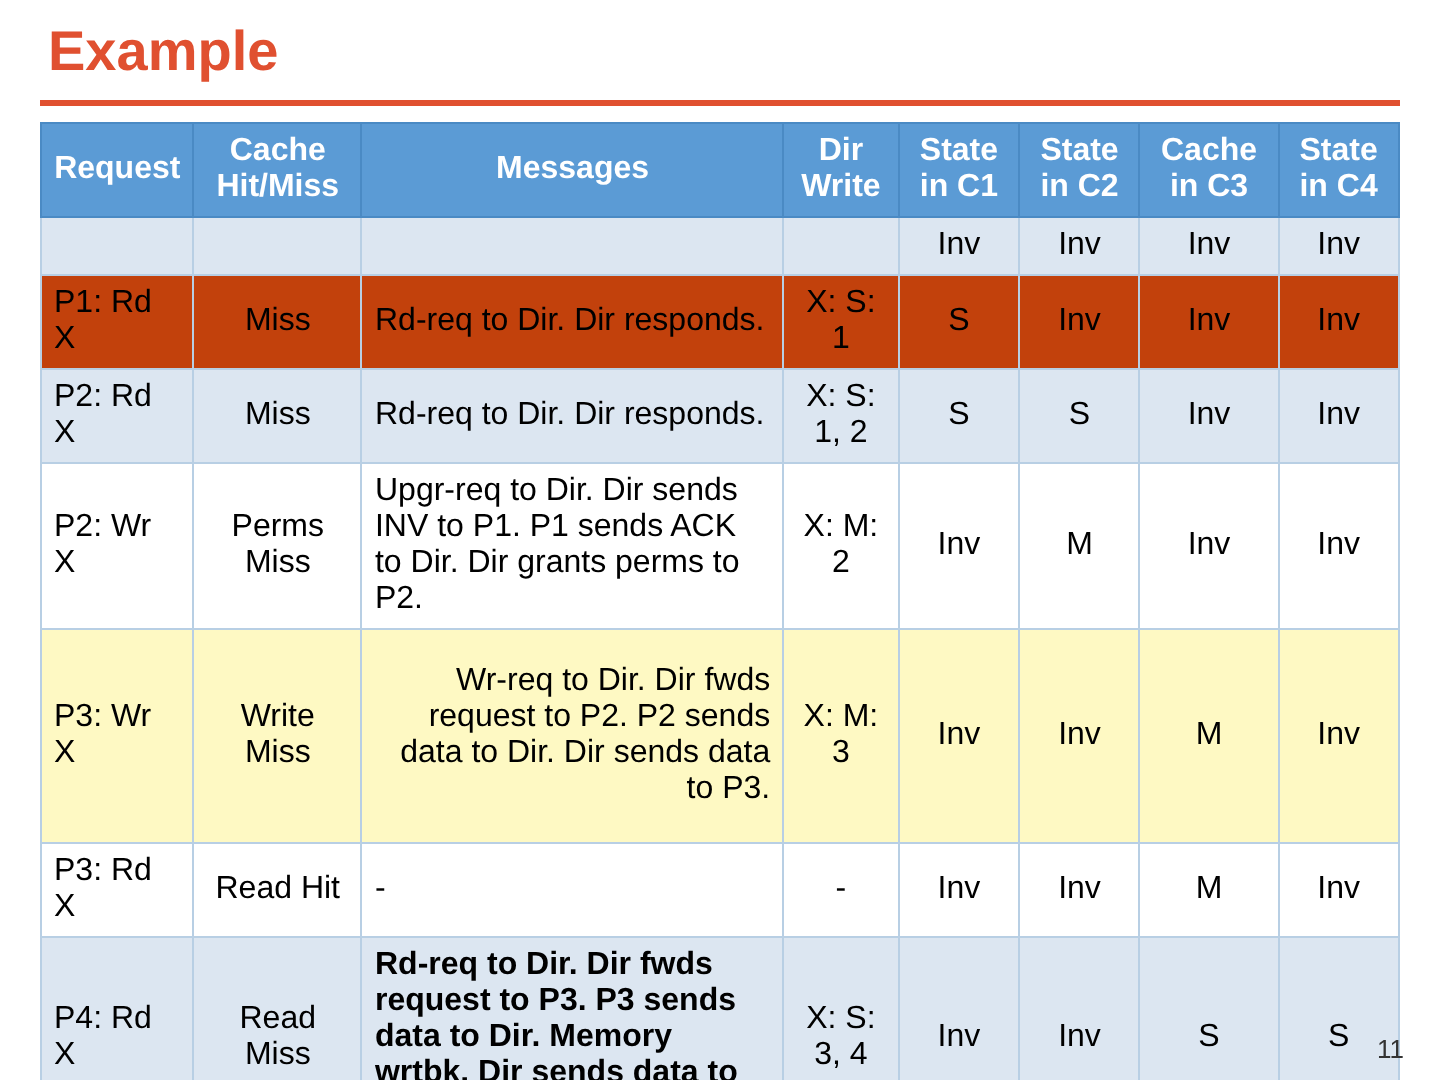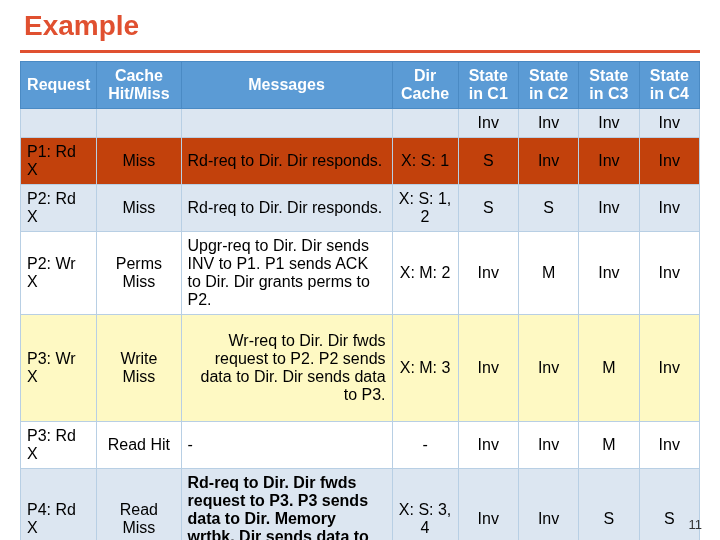--- a/index.html
+++ b/index.html
@@ -72,24 +72,24 @@
 <div class="slide">
   <div class="title">Example</div>
   <div class="red-line"></div>
 
   <table>
     <thead>
       <tr>
         <th>Request</th>
         <th>Cache Hit/Miss</th>
         <th>Messages</th>
-        <th>Dir Cache</th>
+        <th>Dir Write</th>
         <th>State in C1</th>
         <th>State in C2</th>
-        <th>State in C3</th>
+        <th>Cache in C3</th>
         <th>State in C4</th>
       </tr>
     </thead>
     <tbody>
 
       <tr class="inv-row">
         <td></td>
         <td></td>
         <td></td>
         <td></td>

